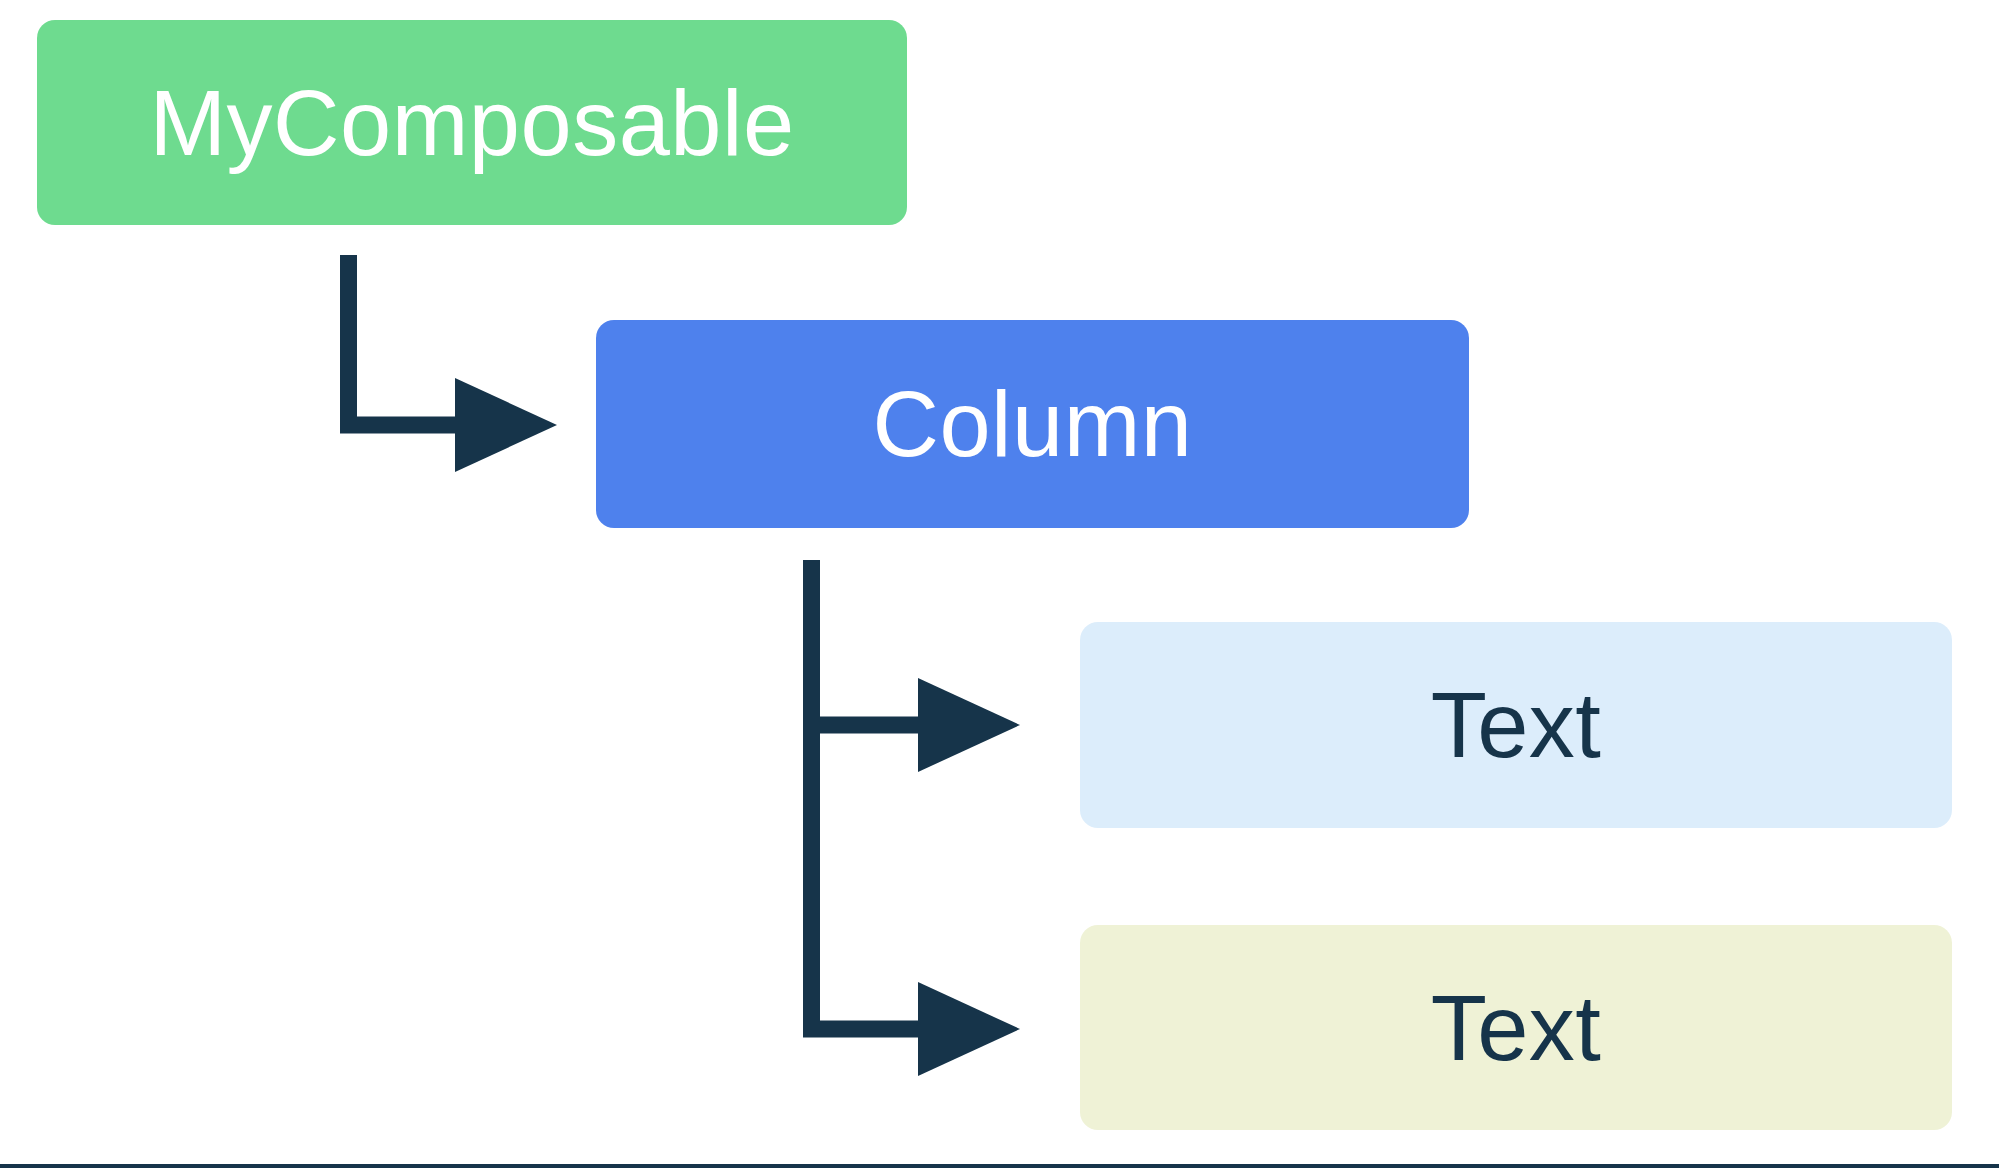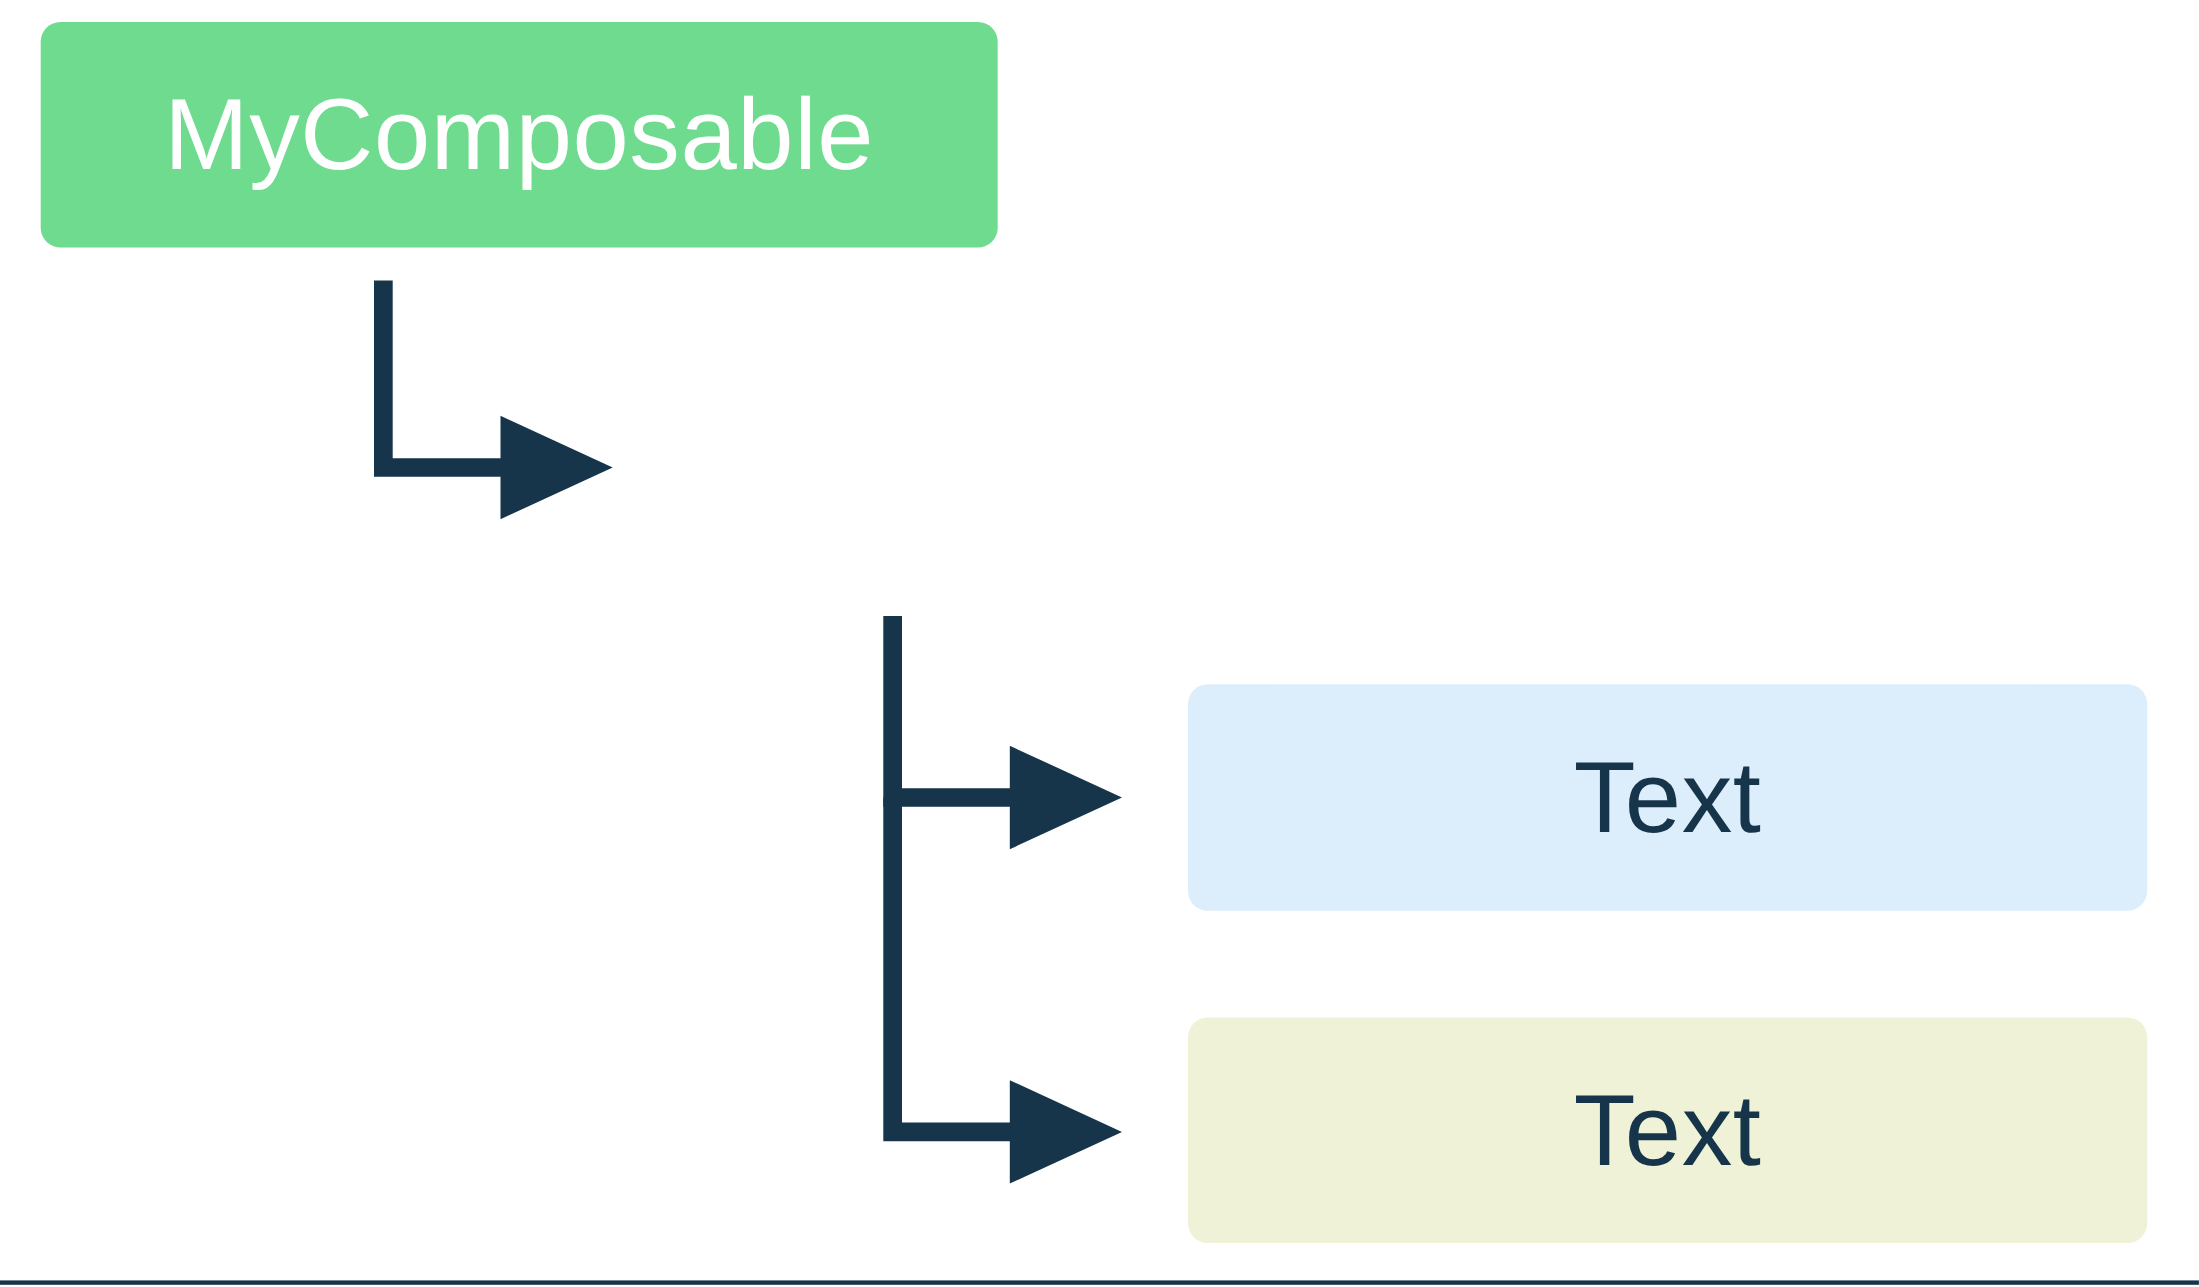--- a/index.html
+++ b/index.html
@@ -134,20 +134,23 @@
     <g>
       <path class="edge-line" d="M 811.5 725 L 811.5 1029 L 925 1029" style="stroke: rgb(22, 52, 74);"></path>
       <polygon class="edge-head" points="918,982 918,1076 1020,1029" style="fill: rgb(22, 52, 74);"></polygon>
     </g>
   </svg>
 
   <div class="node" id="node-root" style="left: 37px; top: 20px; width: 870px; height: 205px; background: rgb(110, 219, 143);">
     <span class="node-label" style="color: rgb(255, 255, 255);">MyComposable</span>
   </div>
 
+  <div class="node" id="node-column" style="left: 596px; top: 320px; width: 873px; height: 208px; background: rgb(78, 129, 237);">
+    <span class="node-label" style="color: rgb(255, 255, 255);">Column</span>
+  </div>
 
   <div class="node" id="node-text-1" style="left: 1080px; top: 622px; width: 872px; height: 206px; background: rgb(220, 237, 251);">
     <span class="node-label" style="color: rgb(22, 52, 74);">Text</span>
   </div>
 
   <div class="node" id="node-text-2" style="left: 1080px; top: 925px; width: 872px; height: 205px; background: rgb(239, 242, 214);">
     <span class="node-label" style="color: rgb(22, 52, 74);">Text</span>
   </div>
 
   <div id="bottom-rule" style="background: rgb(22, 52, 74);"></div>

